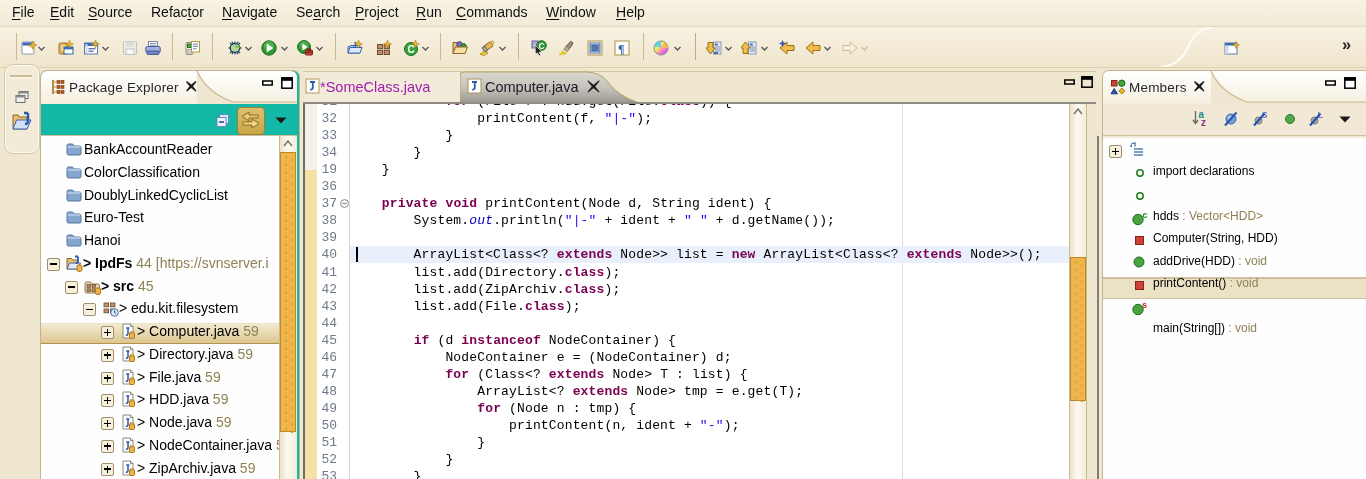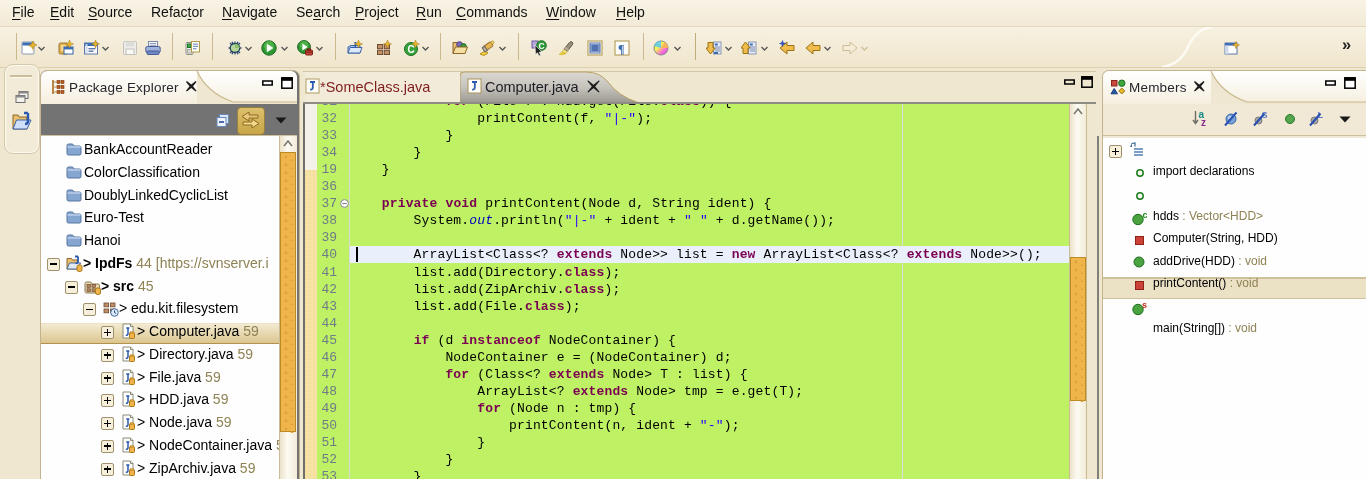--- a/index.html
+++ b/index.html
@@ -314,21 +314,21 @@
 <rect x="2" y="6.5" width="9" height="2" fill="#8a8a8a"></rect>
 </svg>
 <svg class="abs" style="left:5px;top:44px;width:24px;height:24px" viewBox="0 0 24 24">
 <path d="M3 10 L3 20 L17 20 L17 8 L9 8 L8 6 L3 6 Z" fill="#e8c070" stroke="#8a6628"></path>
 <path d="M3 20 L6.5 11 L21 11 L17 20 Z" fill="#cfe0f8" stroke="#3a62a8"></path>
 <path d="M14 4 L18 4 M18 4 L18 12 Q18 15 15 15" fill="none" stroke="#2c5ab0" stroke-width="2.4"></path>
 </svg>
 </div>
 <div id="pepanel" class="abs" style="left:40px;top:70px;width:258px;height:409px;
   border:1px solid #c3b38e;border-bottom:none;border-radius:7px 7px 0 0;
-  background:#737373;">
+  background:#14b8a6;">
 
 <div class="abs" style="left:0;top:0;width:256px;height:33px;border-radius:6px 6px 0 0;
   background:linear-gradient(#ffffff,#f6efdf);overflow:hidden;">
 <svg class="abs" style="left:0;top:0;width:256px;height:34px" viewBox="0 0 256 34">
 <path d="M156 0 Q166 22 192 31 L256 31 L256 34 L156 34 Z" fill="#f0e7d2"></path>
 <path d="M156 0 Q166 22 192 31 L256 31" fill="none" stroke="#c9b88c" stroke-width="1.2"></path>
 </svg>
 </div>
 
 <svg class="abs" style="left:9px;top:8px;width:16px;height:16px" viewBox="0 0 16 16">
@@ -505,21 +505,21 @@
 </div>
 <div id="pepanel" class="abs"></div>
 <div id="editor" class="abs" style="left:303px;top:70px;width:793px;height:409px;">
 <div class="abs" style="left:0;top:1px;width:793px;height:1px;background:#d3c6a5"></div>
 
 <div class="abs" style="left:2px;top:2px;width:155px;height:30px;background:#f3ebd9;border-right:1px solid #dcd0b4;"></div>
 <svg class="abs" style="left:2px;top:8px;width:15px;height:16px" viewBox="0 0 15 16">
 <rect x="1" y="1" width="13" height="14" fill="#fffef8" stroke="#b09c64"></rect>
 <path d="M5 4 L10 4 M7.8 4 L7.8 9.5 Q7.8 11.8 5.2 11.5" fill="none" stroke="#2c5ab0" stroke-width="1.8"></path>
 </svg>
-<div class="abs" style="left:17px;top:9px;font-size:14.5px;color:#7f1d1d">*SomeClass.java</div>
+<div class="abs" style="left:17px;top:9px;font-size:14.5px;color:#a21caf">*SomeClass.java</div>
 
 <svg class="abs" style="left:157px;top:1px;width:180px;height:32px" viewBox="0 0 180 32">
 <defs>
         <linearGradient id="tabg" x1="0" y1="0" x2="0" y2="1">
 <stop offset="0" stop-color="#dbd8d2"></stop>
           <stop offset=".5" stop-color="#c6c2bc"></stop>
           <stop offset="1" stop-color="#9c9892"></stop>
         </linearGradient>
       </defs>
 <path d="M0 31.5 L0 5 Q0 1 4 1 L126 1 Q140 1 148 11 Q158 25 178 31.5 Z" fill="url(#tabg)" stroke="#b8a262"></path>
@@ -536,21 +536,21 @@
 <svg class="abs" style="left:761px;top:7px;width:11px;height:10px" viewBox="0 0 11 10">
       <rect x="0.8" y="3" width="9.4" height="4" fill="none" stroke="#000" stroke-width="1.5"></rect>
     </svg>
 <svg class="abs" style="left:778px;top:6px;width:12px;height:12px" viewBox="0 0 12 12">
       <rect x="0.8" y="0.8" width="10.4" height="10.4" fill="none" stroke="#000" stroke-width="1.5"></rect>
       <rect x="0.8" y="0.8" width="10.4" height="3" fill="#000"></rect>
     </svg>
 
 <div class="abs" style="left:0;top:31.5px;width:793px;height:2px;background:#8e8a84"></div>
 
-<div id="edcontent" class="abs" style="left:0;top:33.5px;width:784px;height:375.5px;overflow:hidden;background:#bef264;">
+<div id="edcontent" class="abs" style="left:0;top:33.5px;width:784px;height:375.5px;overflow:hidden;background:#ffffff;">
 <div class="abs" style="left:-2px;top:0;width:4px;height:376px;background:#6f6f6a"></div>
 <div class="abs" style="left:2px;top:0;width:12px;height:66px;background:#f4f1e8;"></div>
 <div class="abs" style="left:2px;top:66px;width:12px;height:310px;background:#f7e2a6;
  background-image:radial-gradient(circle 1px at 1px 1px,#ecd28e 70%,transparent 71%);background-size:4px 4px;"></div>
 <div class="abs" style="left:46px;top:0;width:1px;height:376px;background:#d8d8d8"></div>
 <div class="abs" style="left:599px;top:0;width:1px;height:376px;background:#dcdcdc"></div>
 
 <div class="abs" style="left:47px;top:142.9px;width:719px;height:17.1px;background:#e9f0fb"></div>
 <div class="abs" style="left:53px;top:143.9px;width:2px;height:15px;background:#000"></div>
 

